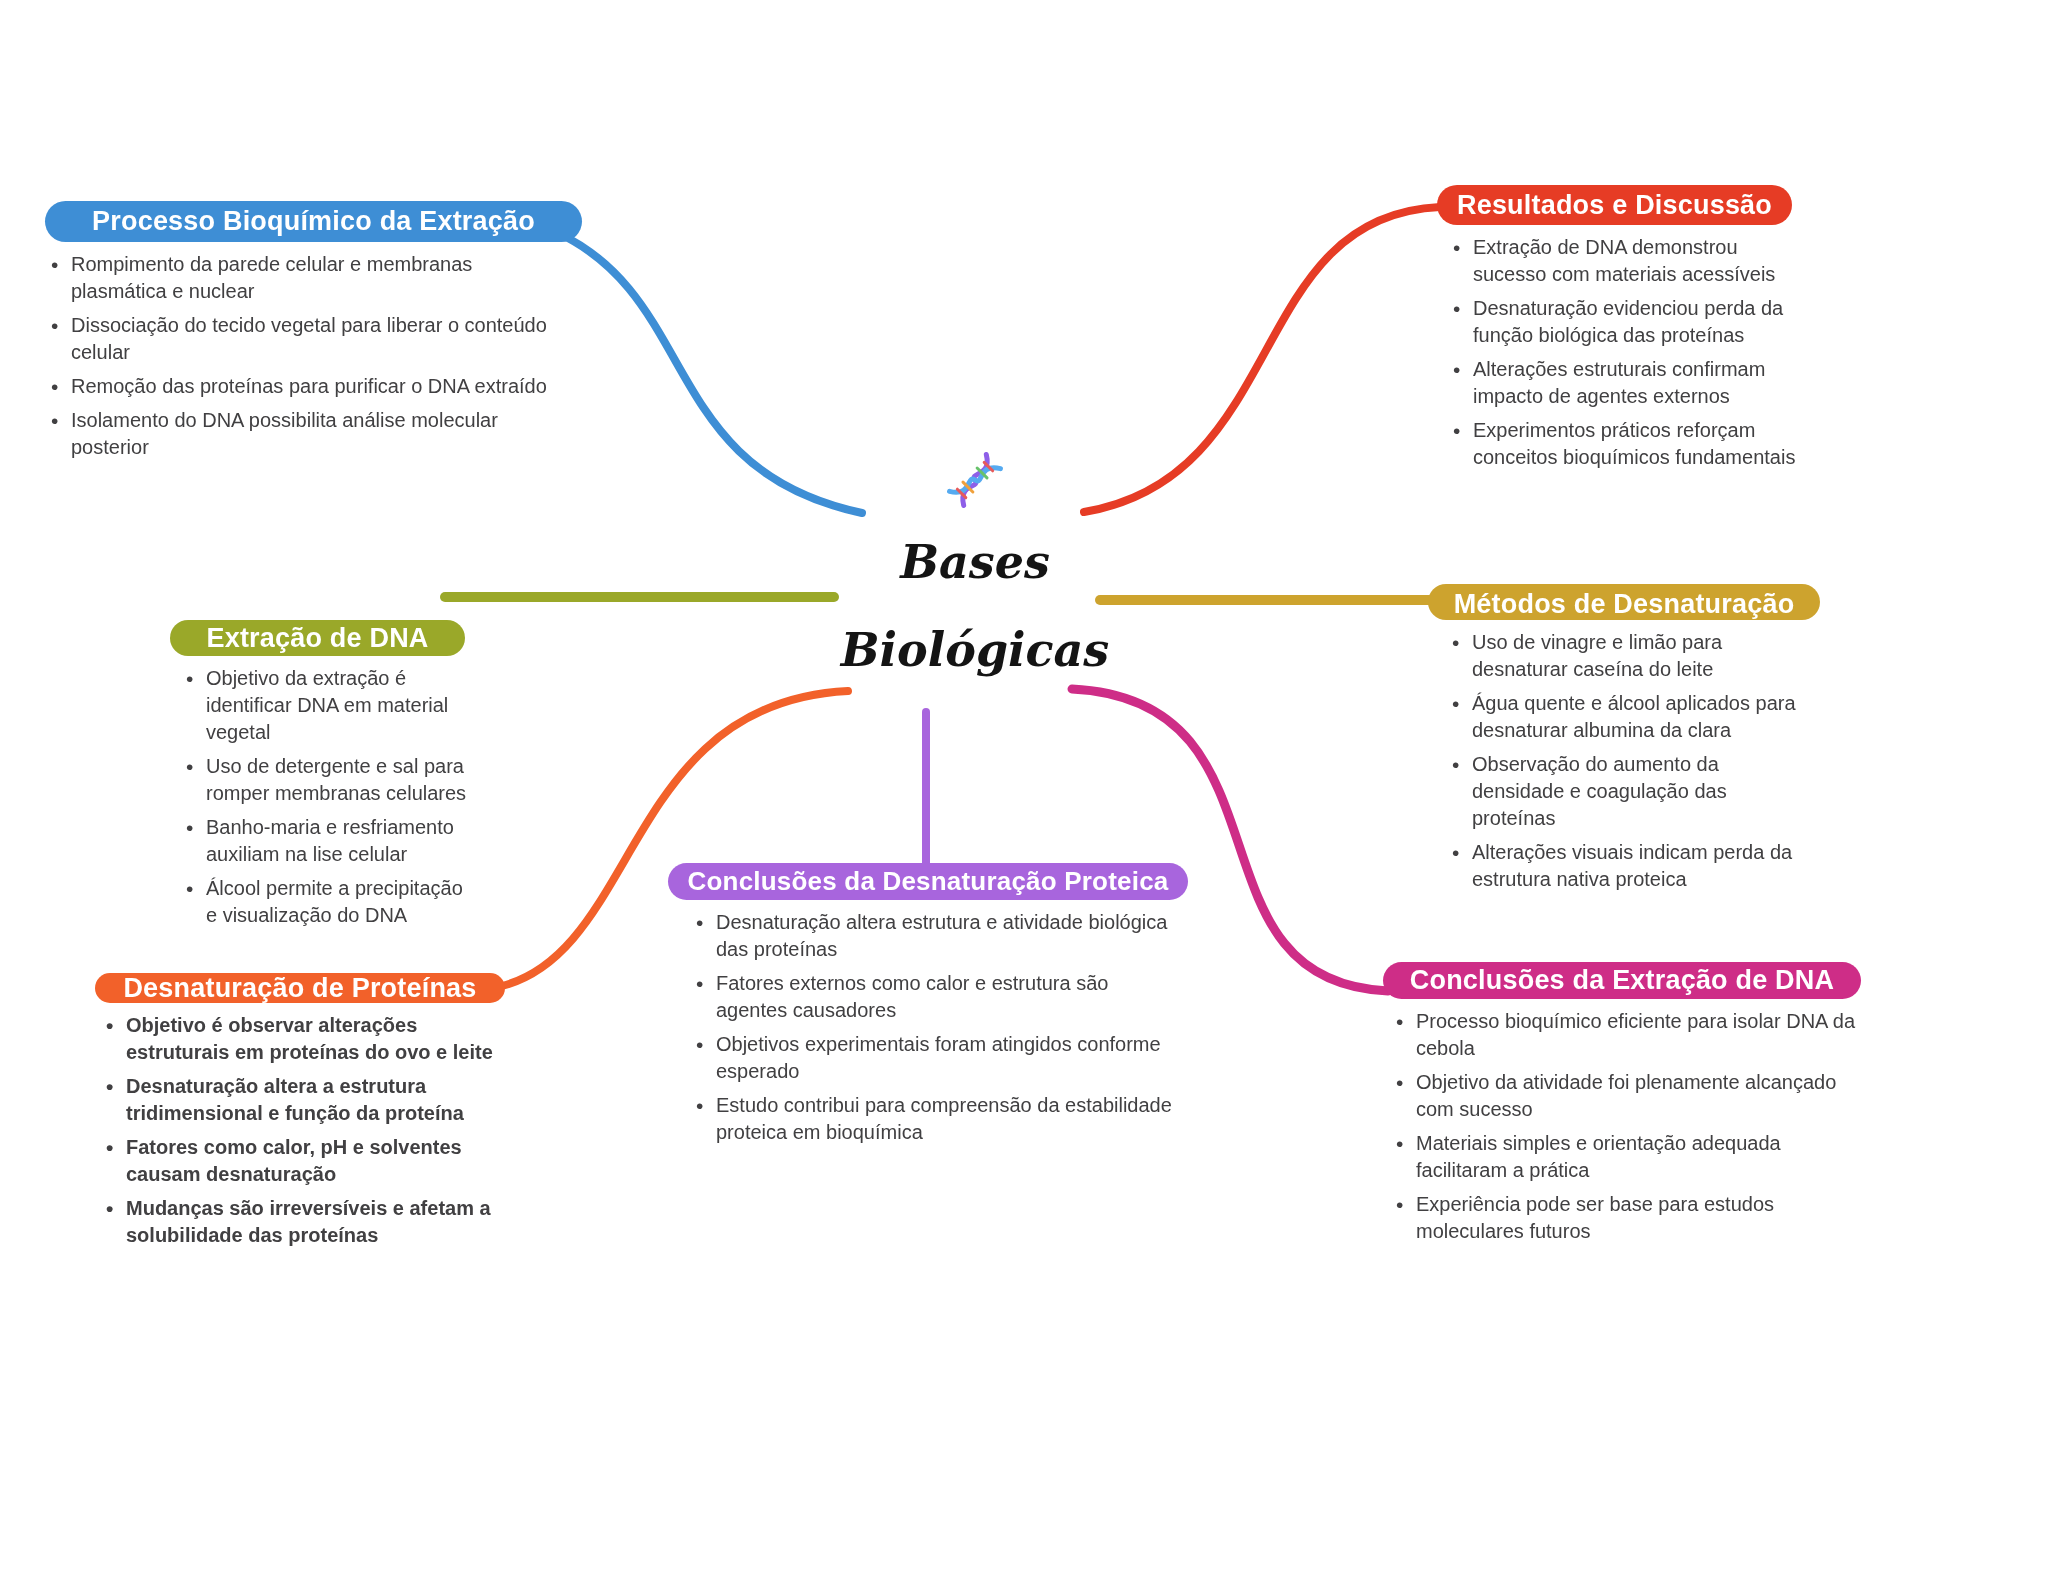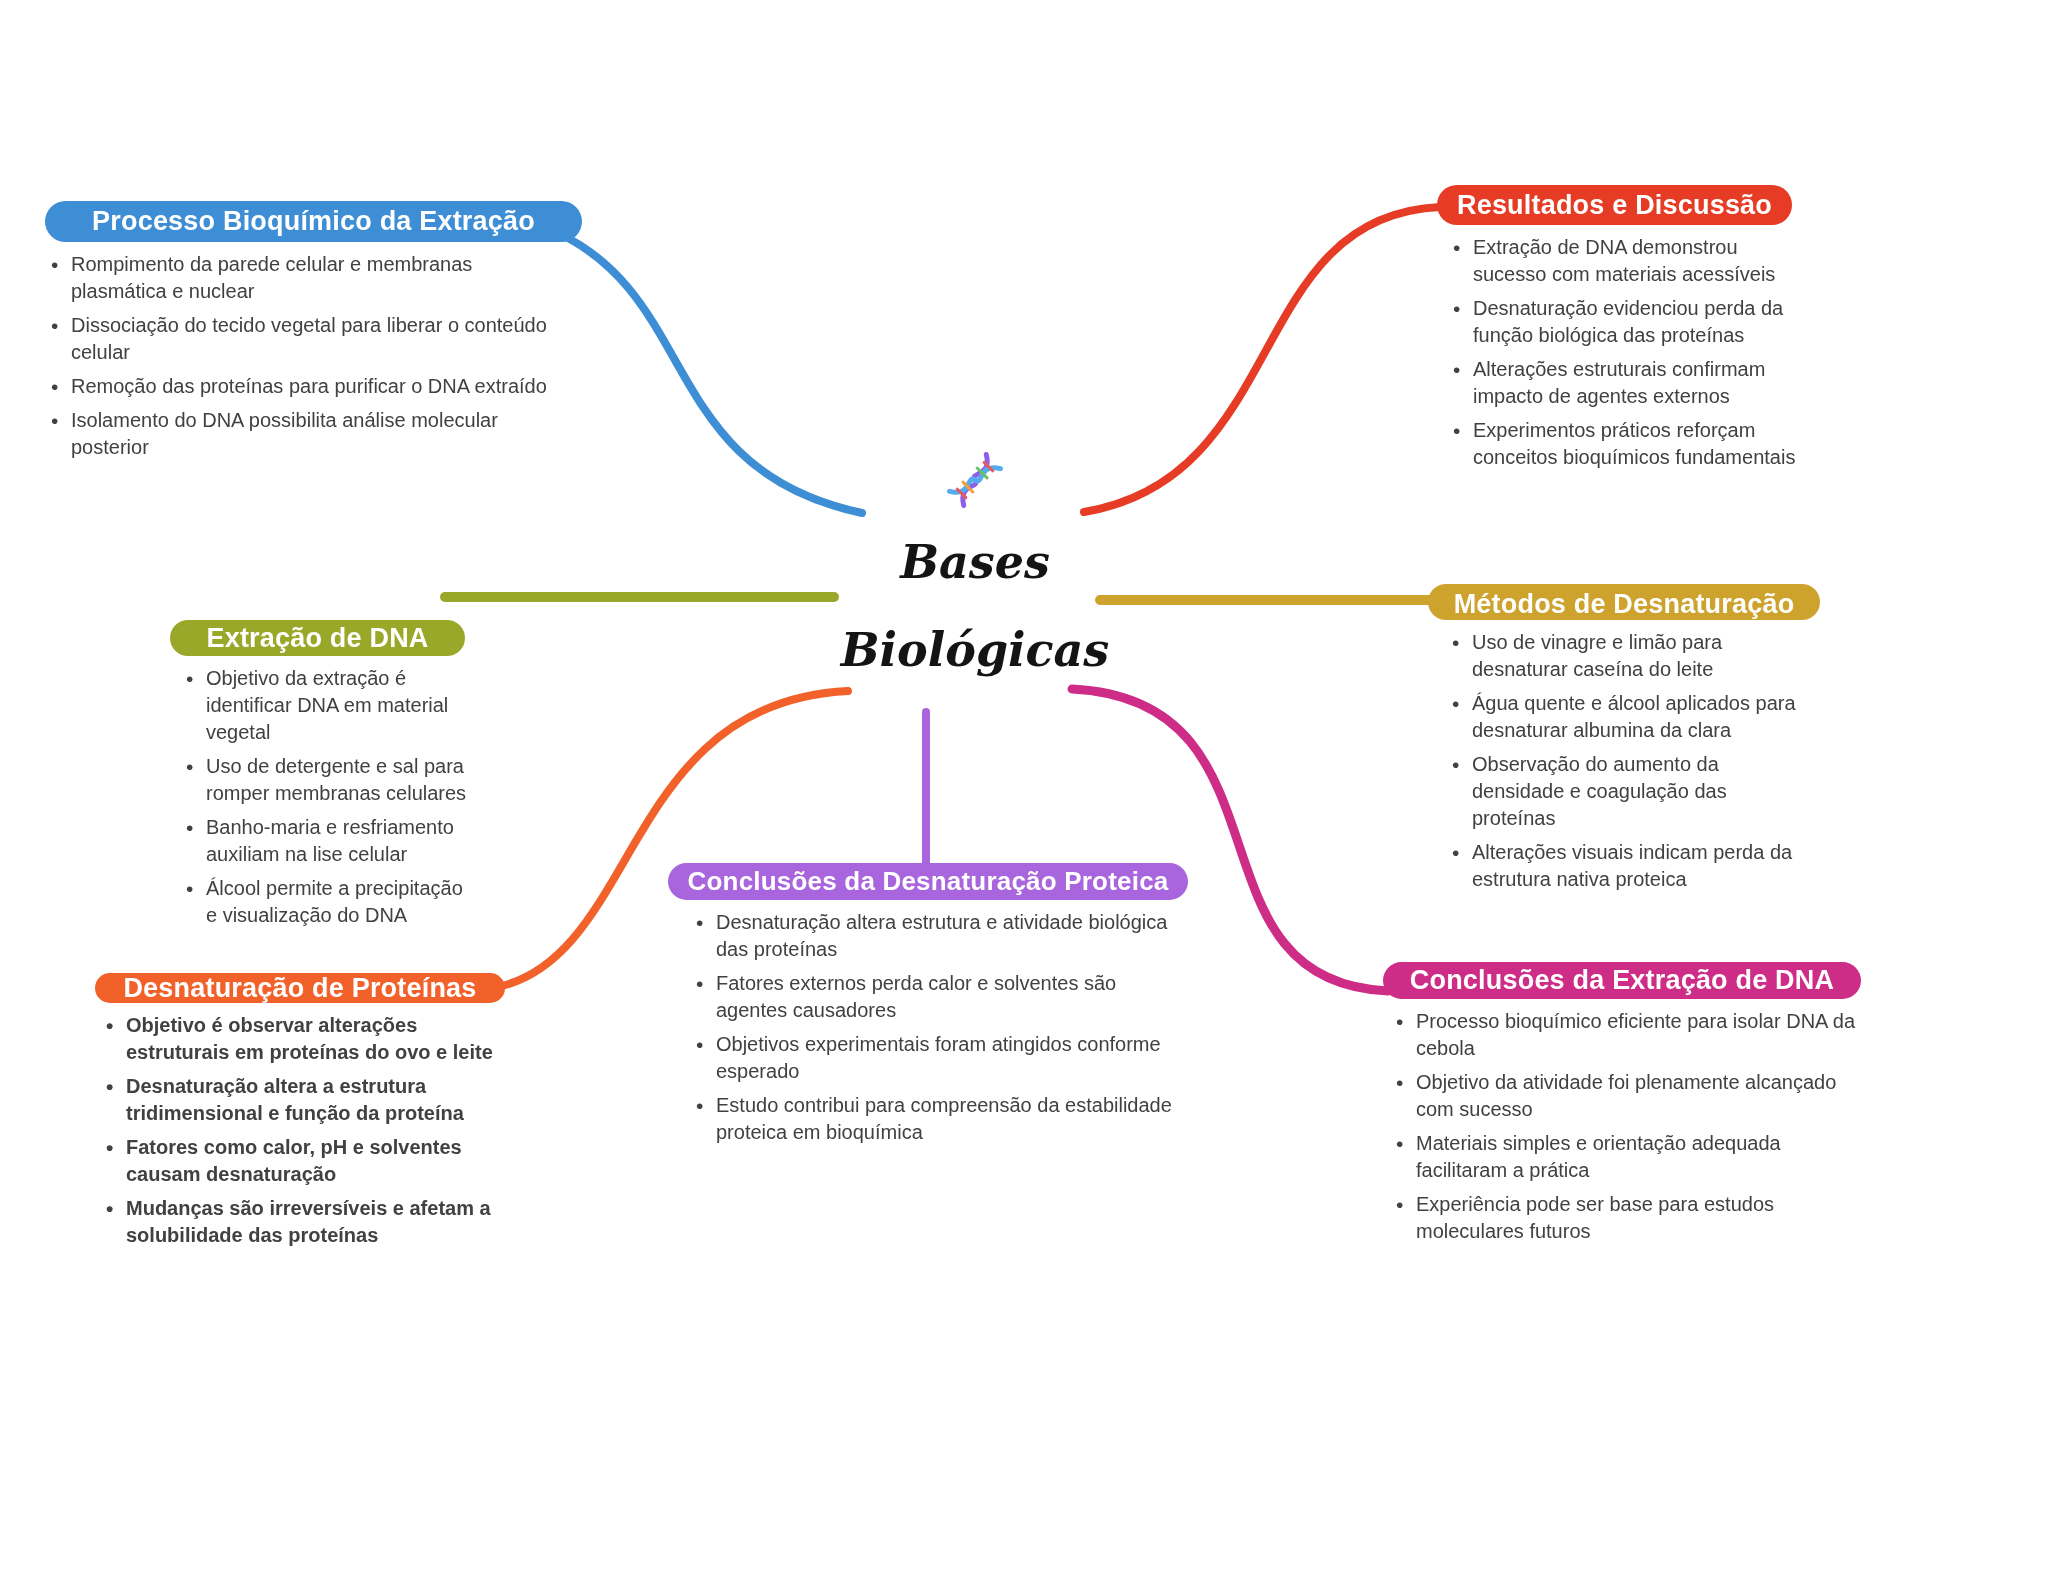--- a/index.html
+++ b/index.html
@@ -148,19 +148,19 @@
         <li>Experiência pode ser base para estudos moleculares futuros</li>
       </ul>
   </section>
 
   <section class="branch" style="left:668px;top:863px;width:520px;">
     <div class="pill pill-purple">
       <span>Conclusões da Desnaturação Proteica</span>
     </div>
     <ul class="bullets" style="width:495px;margin-left:22px;">
         <li>Desnaturação altera estrutura e atividade biológica das proteínas</li>
-        <li>Fatores externos perda calor e solventes são agentes causadores</li>
+        <li>Fatores externos como calor e estrutura são agentes causadores</li>
         <li>Objetivos experimentais foram atingidos conforme esperado</li>
         <li>Estudo contribui para compreensão da estabilidade proteica em bioquímica</li>
       </ul>
   </section>
 
 </div>
 
 </body></html>

